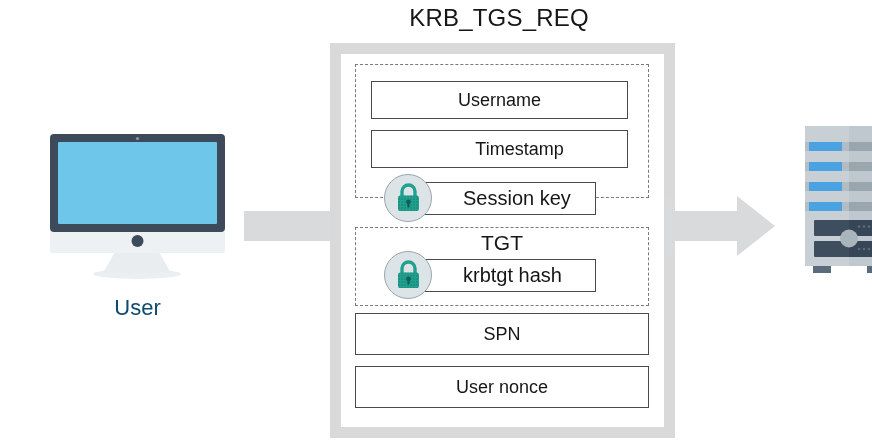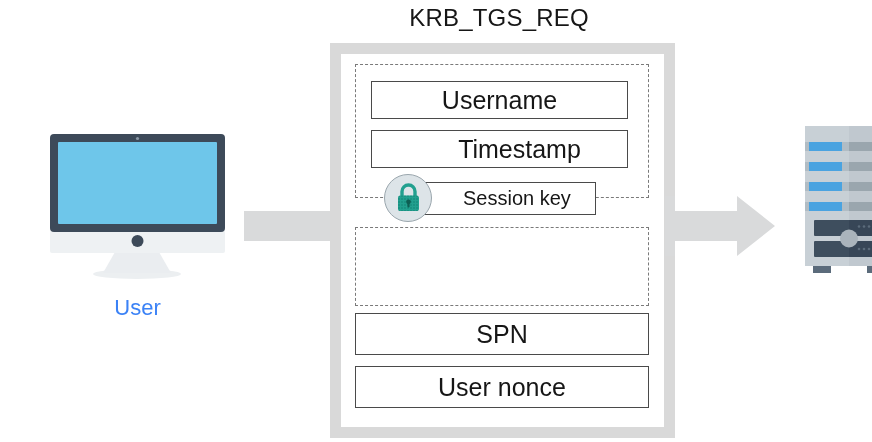--- a/index.html
+++ b/index.html
@@ -57,21 +57,21 @@
 
   
   .field-box {
     position: absolute;
     box-sizing: border-box;
     background: #ffffff;
     border: 1.4px solid #4a4a4a;
     display: flex;
     align-items: center;
     justify-content: center;
-    font-size: 25px;
+    font-size: 18px;
     color: #161616;
     white-space: nowrap;
   }
   #field-username  { left: 334px; top: 81px;  width: 257px; height: 38px; }
   #field-timestamp { left: 334px; top: 130px; width: 257px; height: 38px; padding-left: 40px; }
   #field-spn       { left: 318px; top: 313px; width: 294px; height: 42px; }
   #field-nonce     { left: 318px; top: 366px; width: 294px; height: 42px; }
 
   
   .group-label {
@@ -139,21 +139,21 @@
     position: absolute;
   }
   .device svg { display: block; }
   #device-user { left: 8px;  top: 132px; }
   #device-kdc  { left: 762px; top: 124px; }
 
   .device-label {
     position: absolute;
     text-align: center;
     font-size: 22px;
-    color: #3b82f6;
+    color: #0c4a6e;
     white-space: nowrap;
   }
   #label-user { left: 8px;  top: 295px; width: 185px; }
   #label-kdc  { left: 735px; top: 295px; width: 130px; }
 </style>
 </head>
 <body>
 
 <div id="canvas">
 
@@ -209,21 +209,39 @@
 
         <rect x="3" y="12.5" width="21" height="15.5" rx="2.6" fill="#22a08f"></rect>
         <rect x="3" y="12.5" width="21" height="15.5" rx="2.6" fill="url(#dots1)"></rect>
 
         <circle cx="13.5" cy="18.8" r="2.4" fill="#0e5f54"></circle>
         <rect x="12.4" y="19.2" width="2.2" height="5.4" rx="1.1" fill="#0e5f54"></rect>
       </svg>
     </div>
   </div>
 
-
+  <div class="group-label" id="label-tgt">TGT</div>
+
+  <div class="enc-row" id="enc-krbtgt">
+    <div class="enc-box">krbtgt hash</div>
+    <div class="lock-badge">
+      <svg width="27" height="30" viewBox="0 0 27 30" xmlns="http://www.w3.org/2000/svg">
+        <defs>
+          <pattern id="dots2" width="3" height="3" patternUnits="userSpaceOnUse">
+            <circle cx="1" cy="1" r="0.75" fill="#0d7f6f"></circle>
+          </pattern>
+        </defs>
+        <path d="M7 13 L7 8.5 A6.5 6.5 0 0 1 20 8.5 L20 13" fill="none" stroke="#22a08f" stroke-width="3.4"></path>
+        <rect x="3" y="12.5" width="21" height="15.5" rx="2.6" fill="#22a08f"></rect>
+        <rect x="3" y="12.5" width="21" height="15.5" rx="2.6" fill="url(#dots2)"></rect>
+        <circle cx="13.5" cy="18.8" r="2.4" fill="#0e5f54"></circle>
+        <rect x="12.4" y="19.2" width="2.2" height="5.4" rx="1.1" fill="#0e5f54"></rect>
+      </svg>
+    </div>
+  </div>
 
   <div class="field-box" id="field-spn">SPN</div>
 
   <div class="field-box" id="field-nonce">User nonce</div>
 
   <div class="arrow" id="arrow-right">
     <svg width="110" height="60" viewBox="0 0 110 60" xmlns="http://www.w3.org/2000/svg">
       <path d="M0 0 L10 0 L10 15 L72 15 L72 0 L110 30 L72 60 L72 45 L10 45 L10 60 L0 60 Z" fill="#d9dadb"></path>
     </svg>
   </div>

